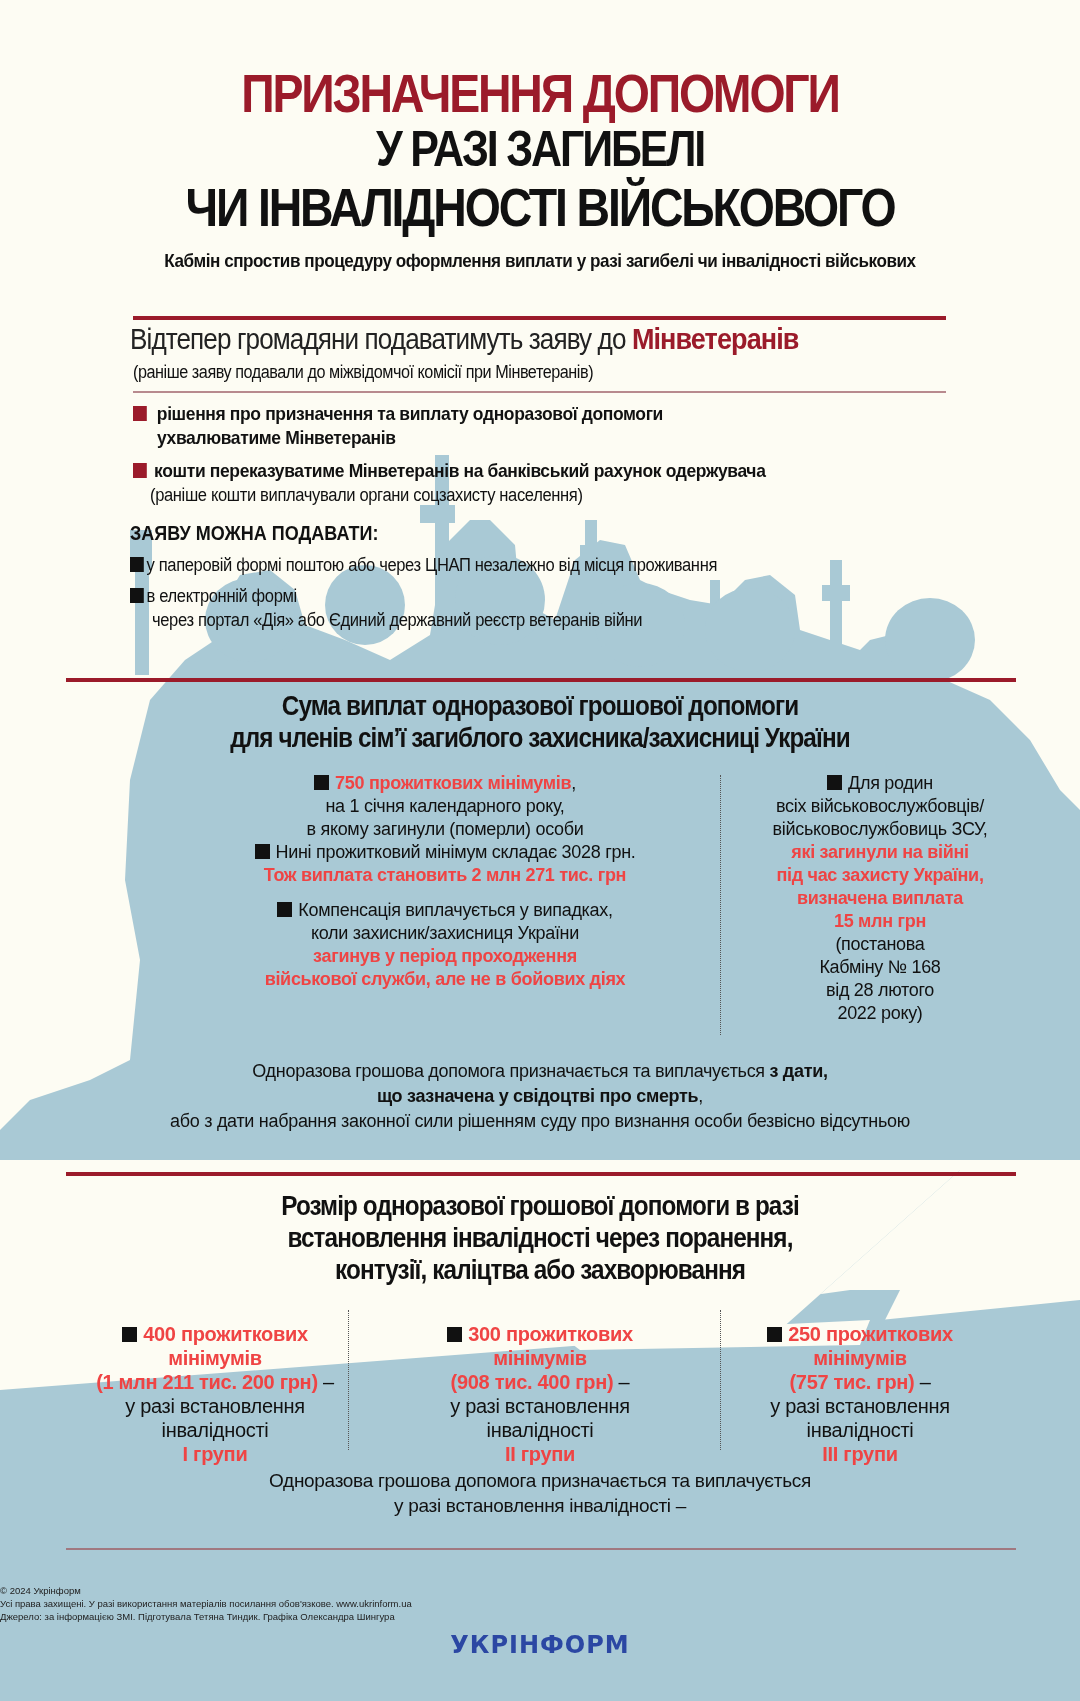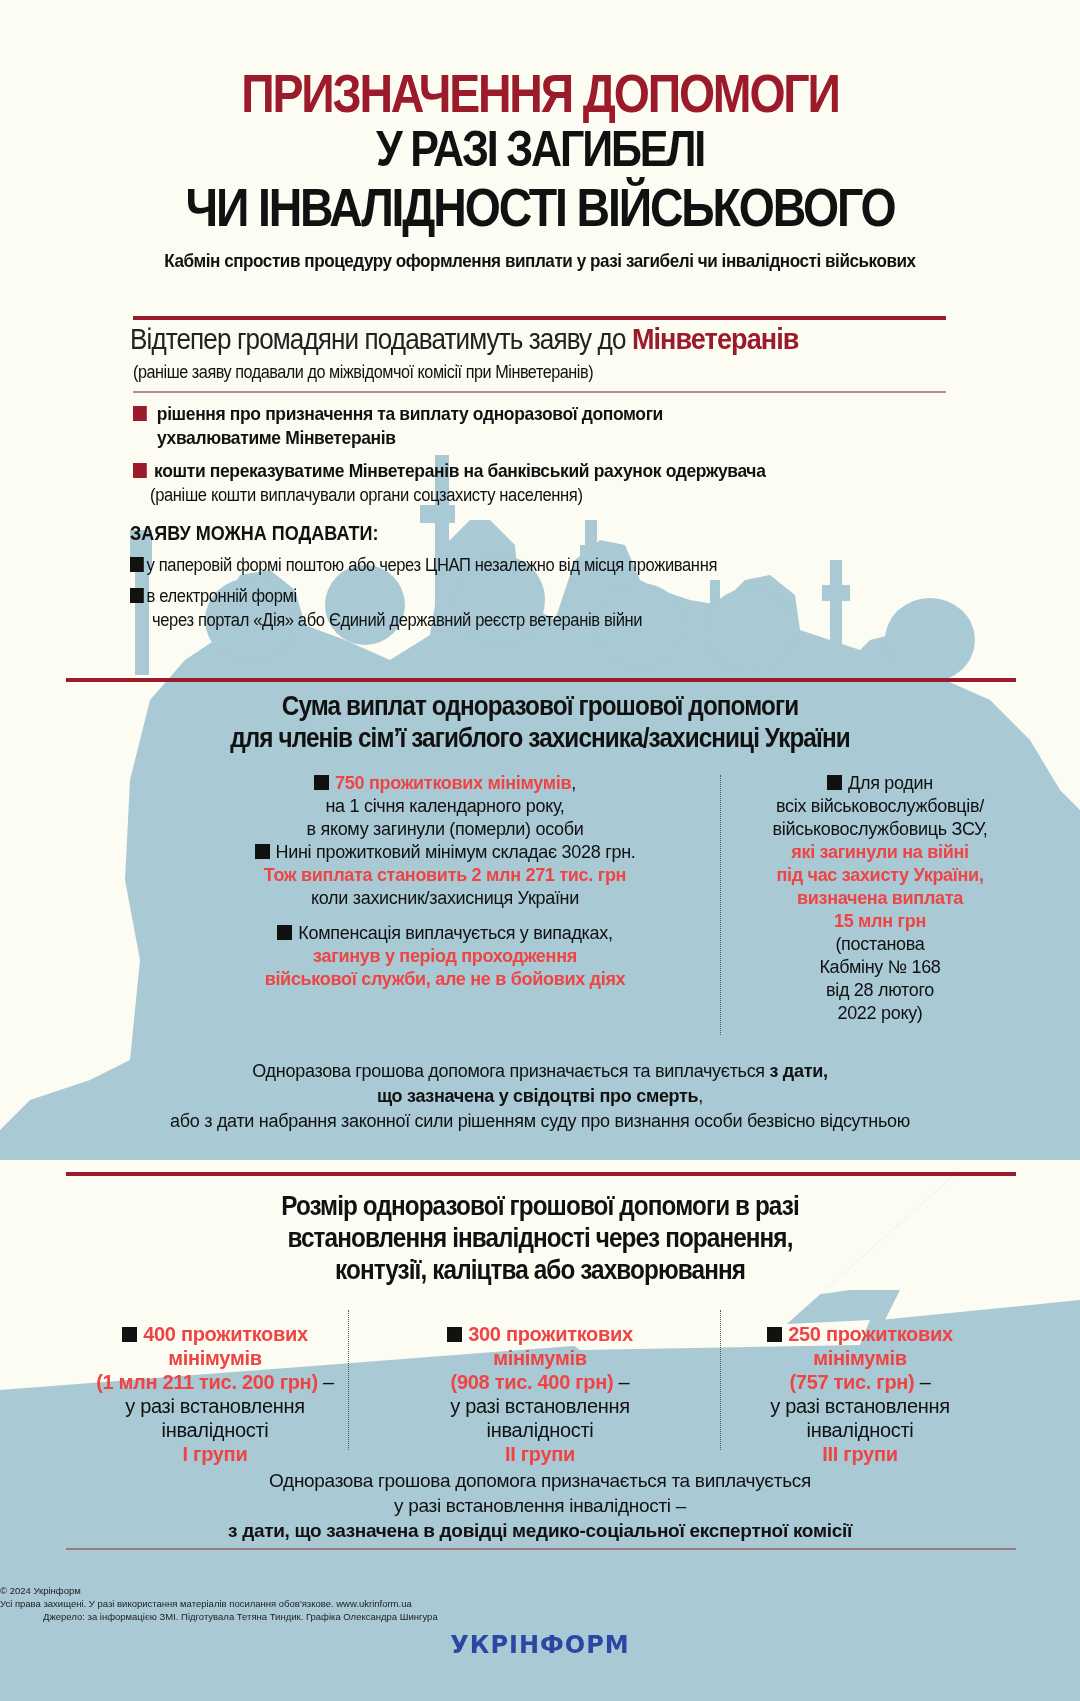--- a/index.html
+++ b/index.html
@@ -123,22 +123,22 @@
     <div>Сума виплат одноразової  грошової допомоги</div>
     <div>для членів сім’ї загиблого захисника/захисниці України</div>
   </div>
 
   <div class="abs col" style="top:772px; left:190px; width:510px;">
     <div><span class="sq"></span><span class="b red">750 прожиткових мінімумів</span><span>,</span></div>
     <div>на 1 січня календарного року,</div>
     <div>в якому загинули (померли) особи</div>
     <div style="margin-top:0;"><span class="sq"></span><span>Нині прожитковий мінімум складає 3028 грн.</span></div>
     <div class="b red">Тож виплата становить 2 млн 271 тис. грн</div>
+    <div style="margin-top:12px;"><span class="sq"></span><span>Компенсація виплачується у випадках,</span></div>
     <div>коли захисник/захисниця України</div>
-    <div style="margin-top:12px;"><span class="sq"></span><span>Компенсація виплачується у випадках,</span></div>
     <div class="b red">загинув у період проходження</div>
     <div class="b red">військової служби, але не в бойових діях</div>
   </div>
 
   <div class="abs vdiv" style="top:775px; left:720px; height:260px;"></div>
 
   <div class="abs col" style="top:772px; left:730px; width:300px;">
     <div><span class="sq"></span><span>Для родин</span></div>
     <div>всіх військовослужбовців/</div>
     <div>військовослужбовиць ЗСУ,</div>
@@ -190,21 +190,20 @@
     <div class="red">мінімумів</div>
     <div><span class="red">(757 тис. грн)</span><span class="plain"> –</span></div>
     <div class="plain">у разі встановлення</div>
     <div class="plain">інвалідності</div>
     <div class="red">III групи</div>
   </div>
 
   <div class="abs col" style="top:1468px; left:0; width:1080px; line-height:25px; font-size:19px;">
     <div>Одноразова грошова допомога призначається та виплачується</div>
     <div>у разі встановлення інвалідності –</div>
-    <div class="b">з дати, що зазначена в довідці медико-соціальної експертної комісії</div>
   </div>
   <div class="abs rule-thin" style="top:1548px; left:66px; width:950px; background:#a07880;"></div>
 
   <div class="abs footer-txt" style="top:1584px;">© 2024 Укрінформ</div>
   <div class="abs footer-txt" style="top:1597px;">Усі права захищені. У разі використання матеріалів посилання обов'язкове. www.ukrinform.ua</div>
-  <div class="abs footer-txt" style="top:1610px;padding-left:43px;">Джерело: за інформацією ЗМІ. Підготувала Тетяна Тиндик. Графіка Олександра Шингура</div>
+  <div class="abs footer-txt" style="top:1610px;">Джерело: за інформацією ЗМІ. Підготувала Тетяна Тиндик. Графіка Олександра Шингура</div>
   <div class="abs logo">УКРІНФОРМ</div>
 </div>
 
 </body></html>

